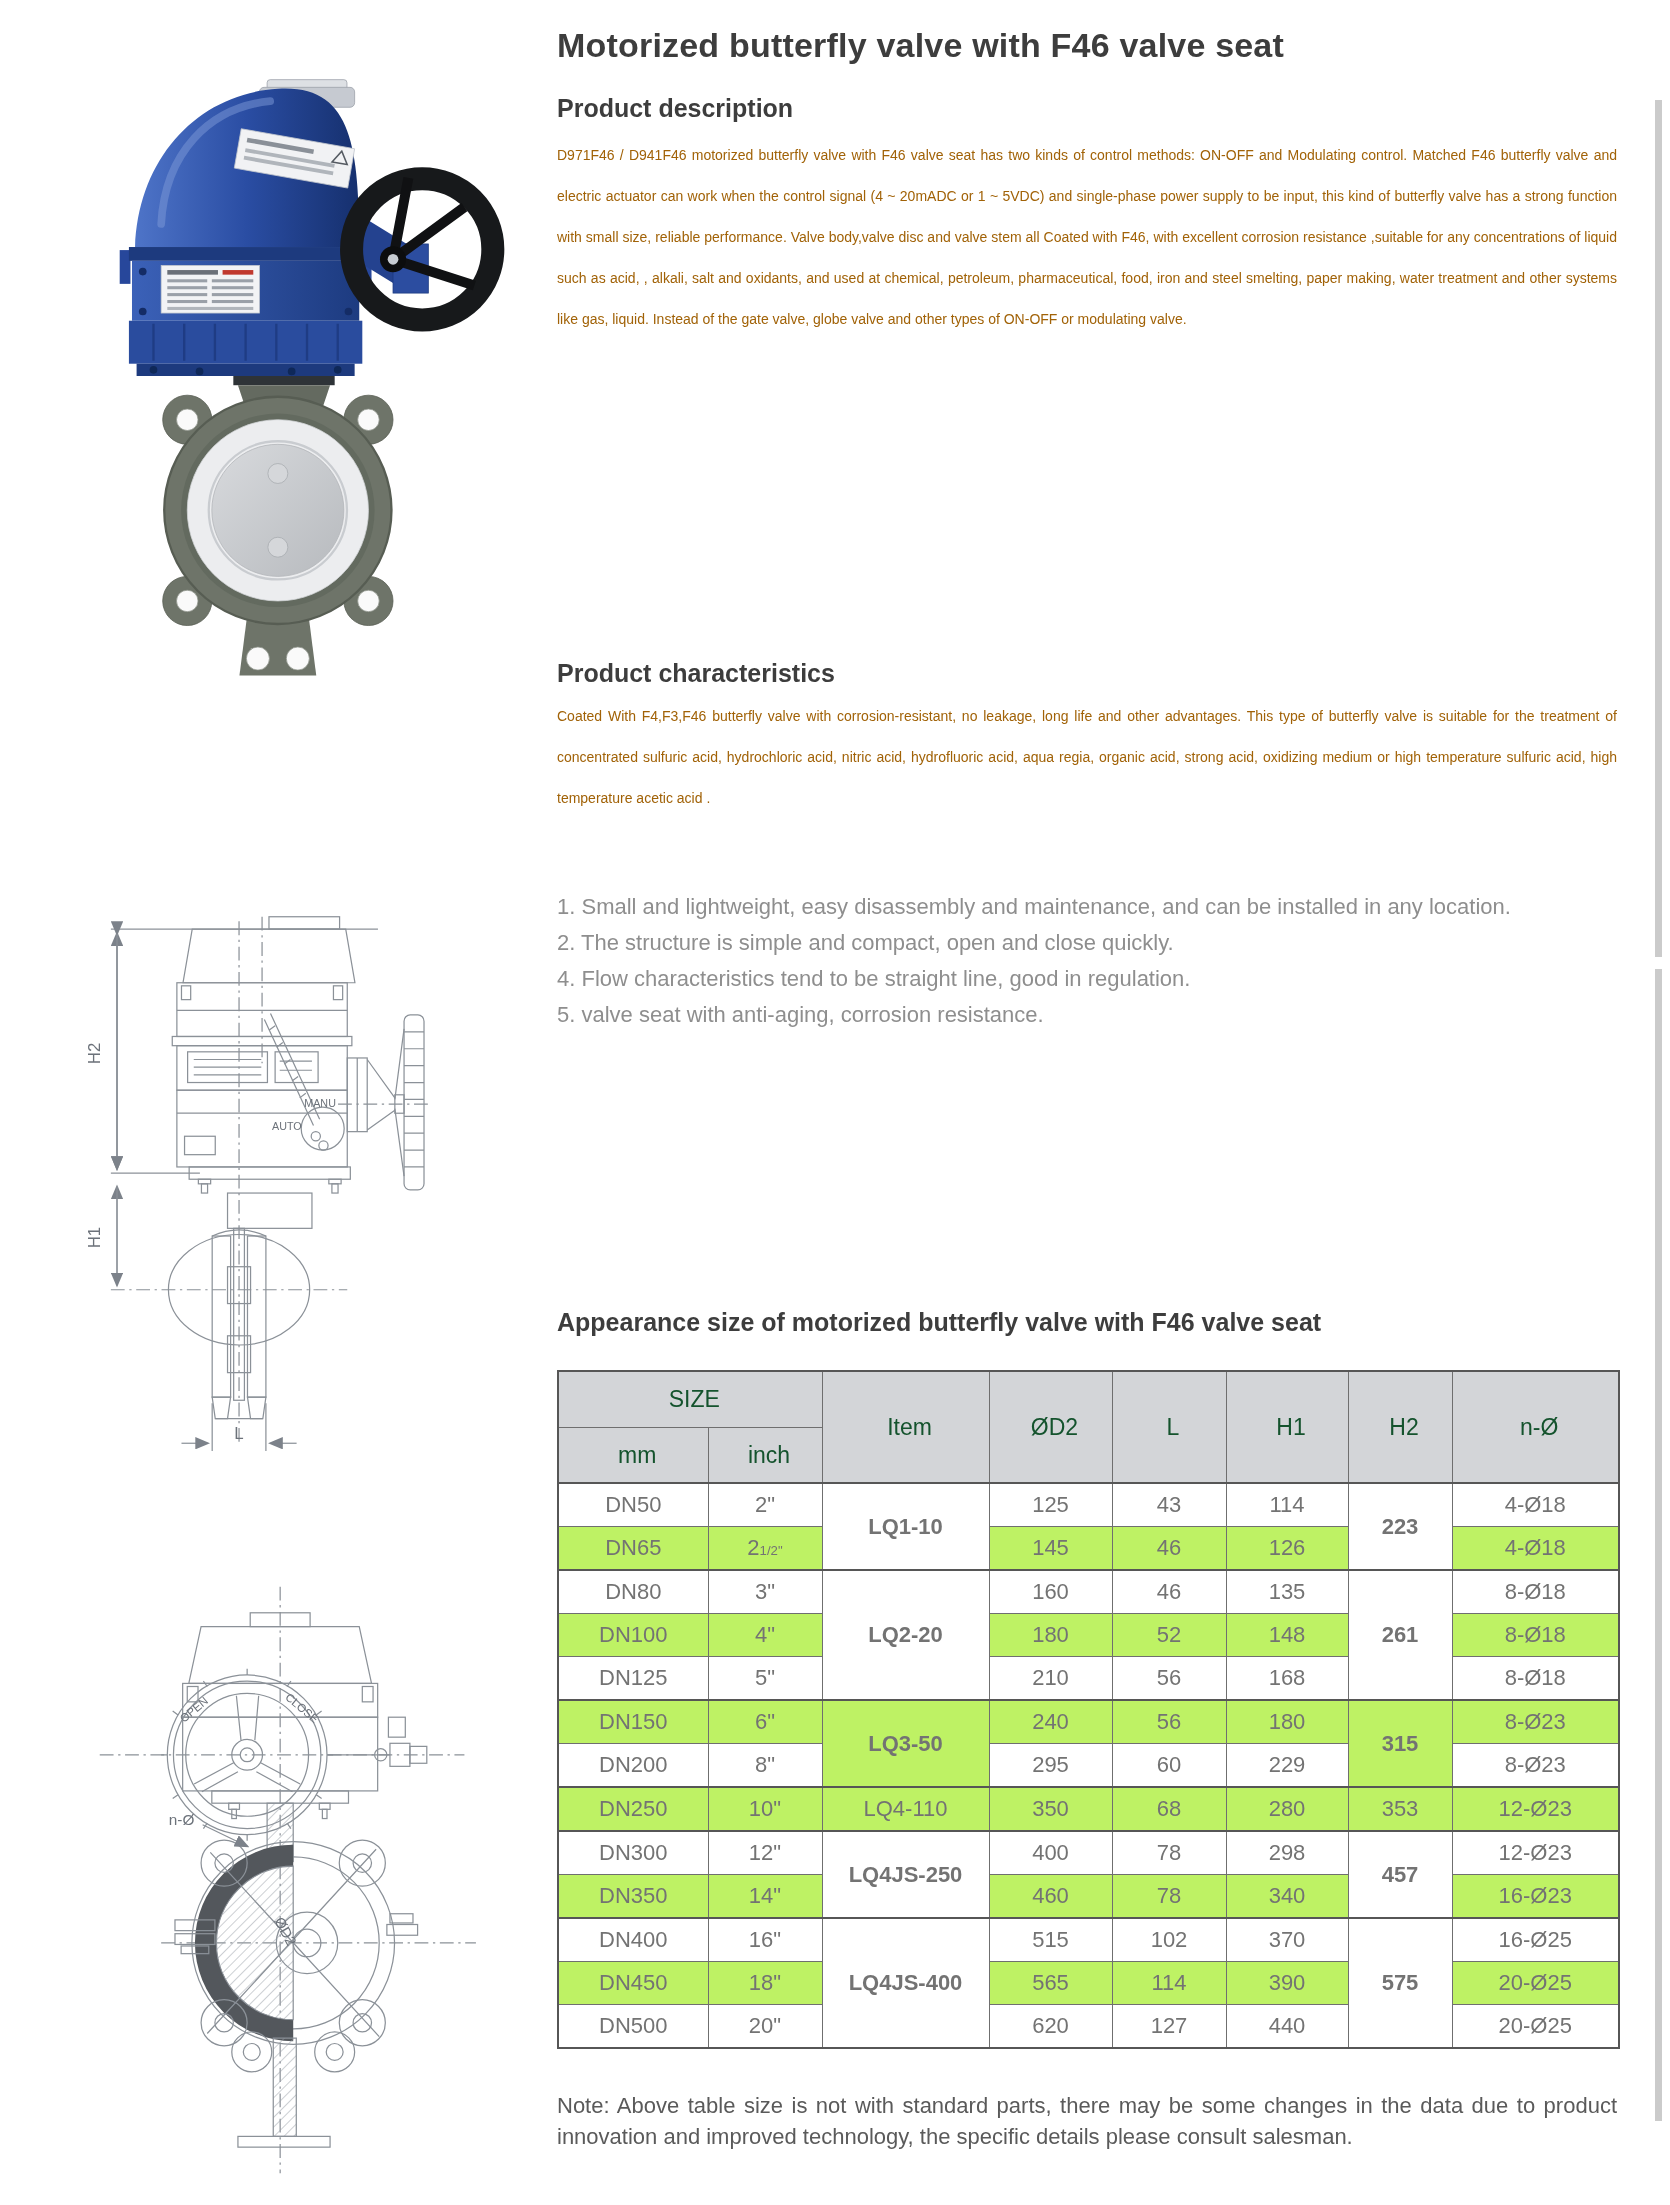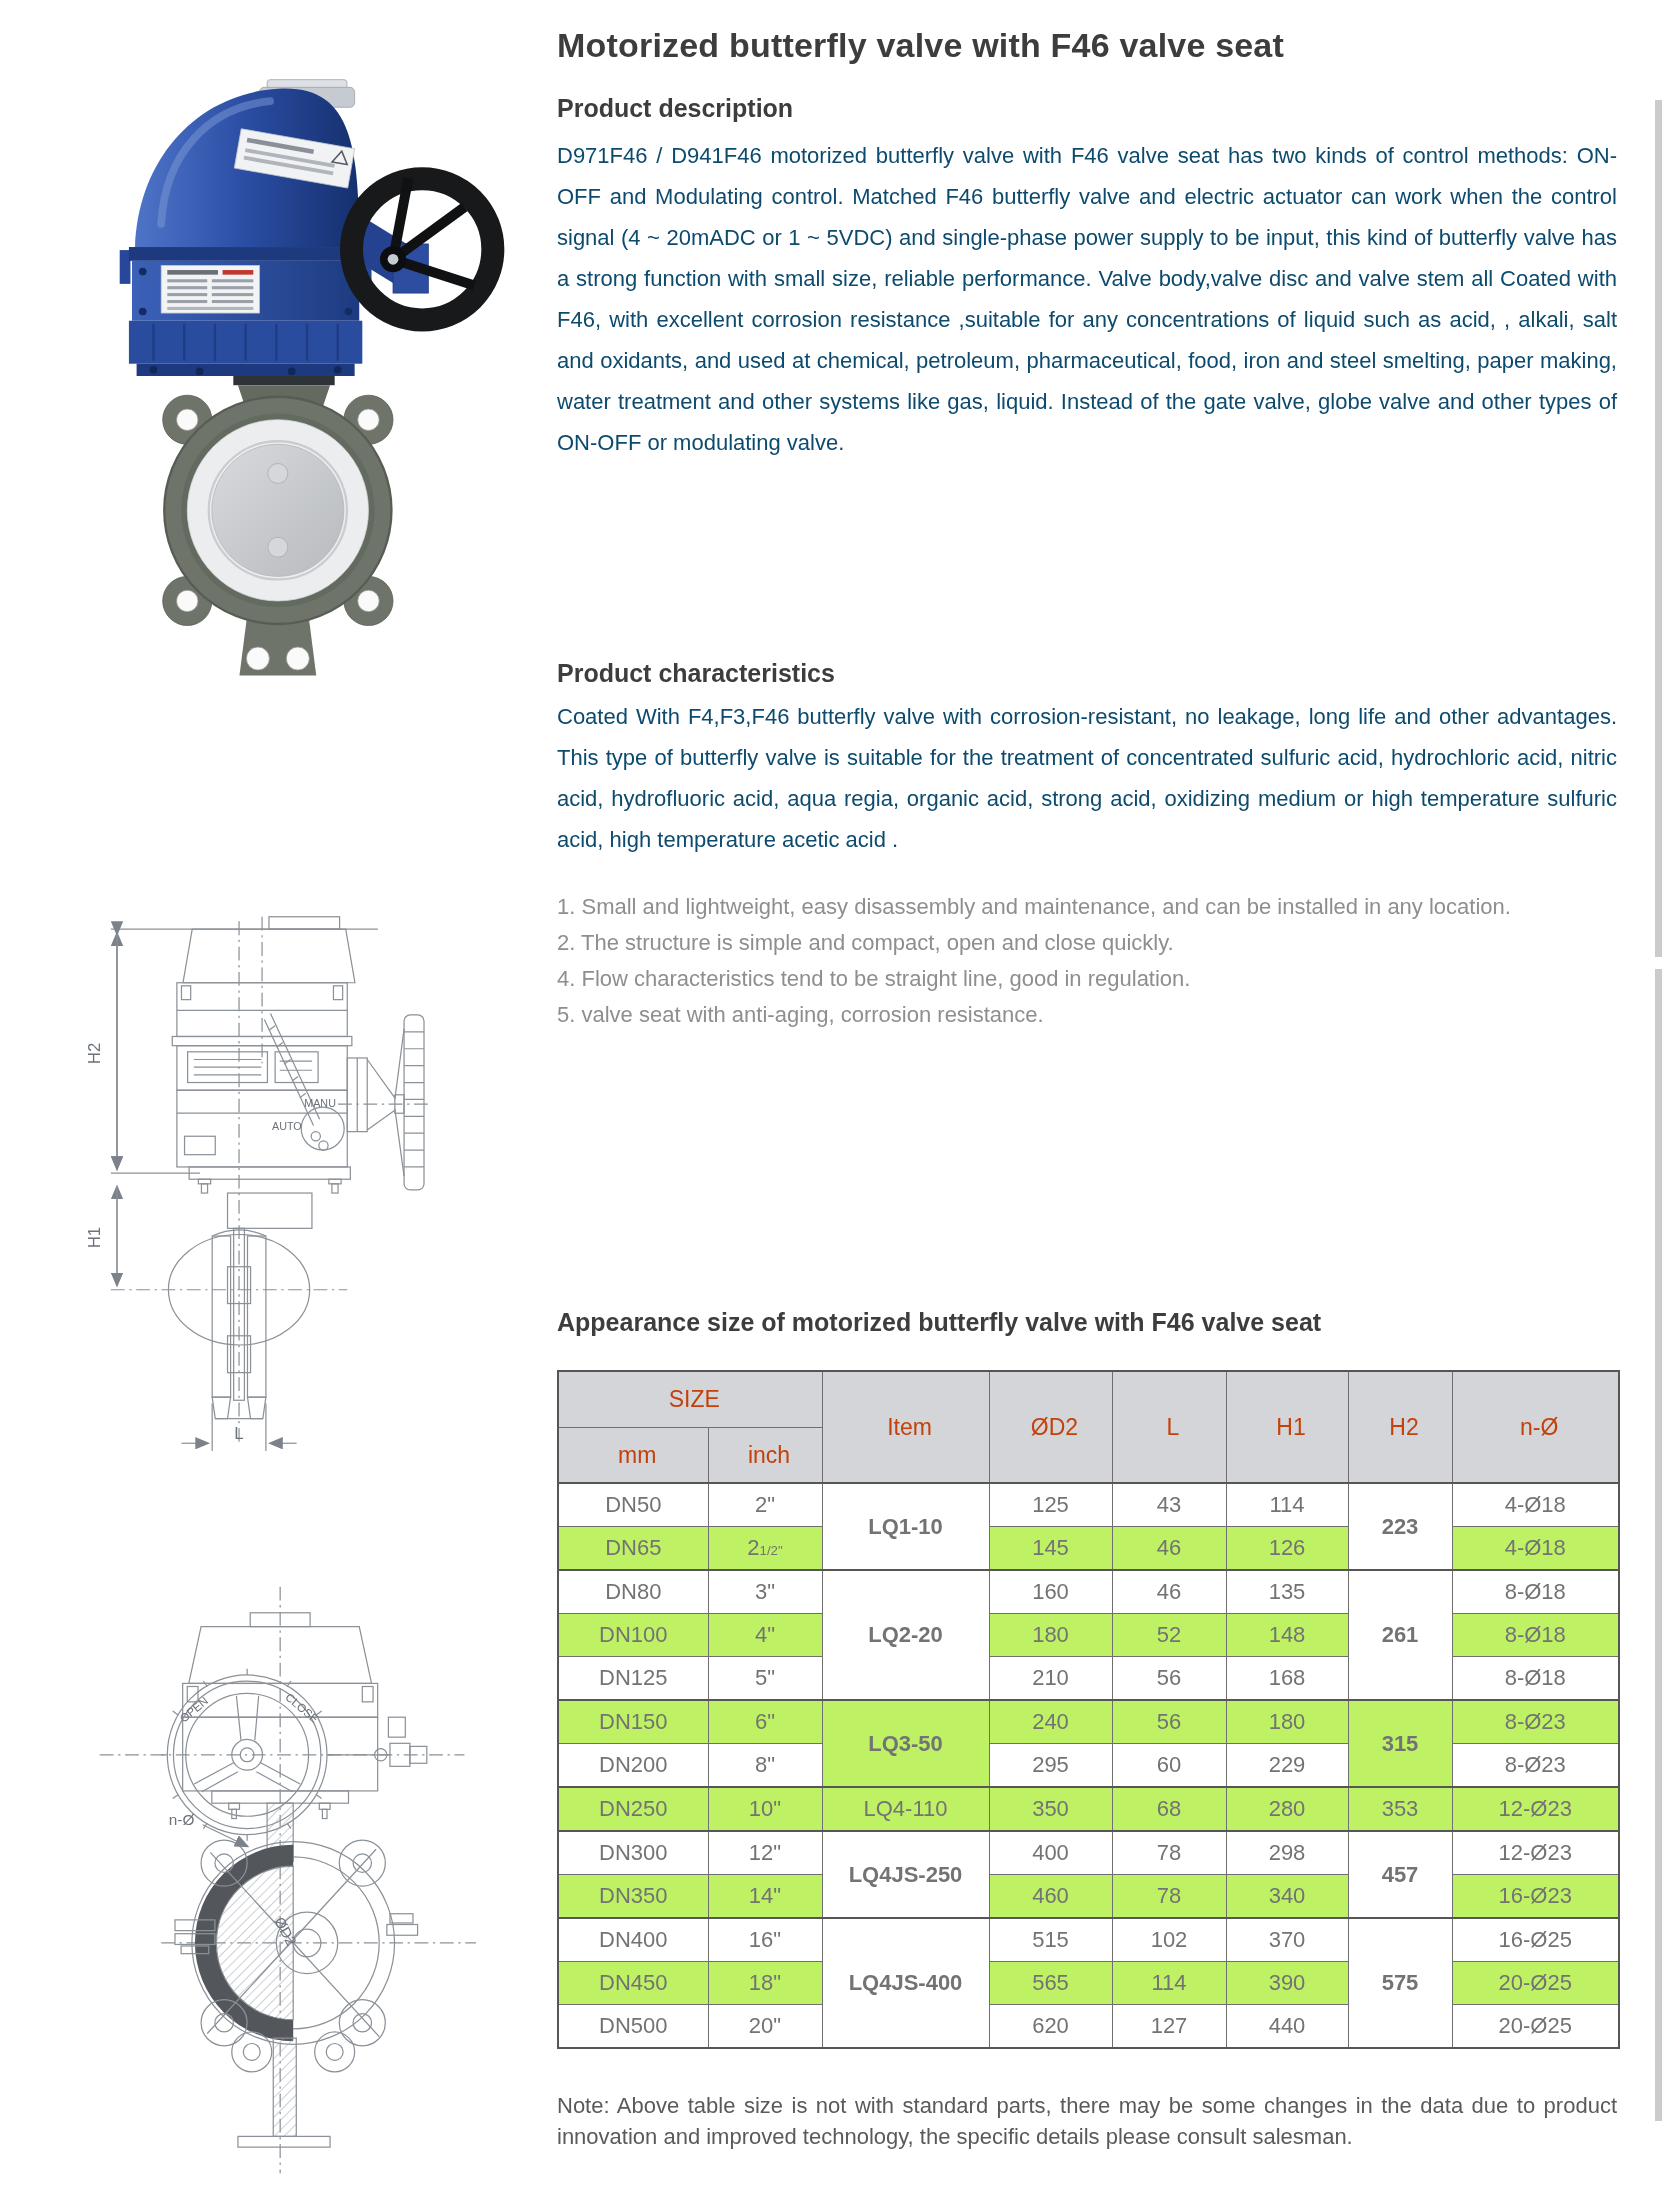--- a/index.html
+++ b/index.html
@@ -4,29 +4,29 @@
 <style>
   html,body{margin:0;padding:0;background:#ffffff;}
   .page{position:relative;width:1670px;height:2205px;background:#fff;font-family:"Liberation Sans",sans-serif;overflow:hidden;}
   .col{position:absolute;left:557px;top:0;width:1060px;height:2205px;}
   .abs{position:absolute;left:0;margin:0;}
   .title{top:26px;font-size:34px;font-weight:bold;color:#3d3d3d;letter-spacing:0.2px;}
   .sec-head{font-size:25px;font-weight:bold;color:#3d3d3d;}
   .h-desc{top:94px;}
   .h-char{top:659px;}
   .h-table{top:1308px;}
-  .body-text{width:1060px;font-size:22px;line-height:41px;color:#0c4a6e;text-align:justify;}
+  .body-text{width:1060px;font-size:14px;line-height:41px;color:#a16207;text-align:justify;}
   .desc-body{top:135px;}
   .char-body{top:696px;}
   .list{top:889px;width:1060px;font-size:22px;line-height:36px;color:#8e8e8e;}
   .list div{padding-left:31px;text-indent:-31px;}
   .note{top:2090px;width:1060px;font-size:22px;line-height:31px;color:#5a5a5a;text-align:justify;}
   table.spec{position:absolute;top:1370px;left:0;border-collapse:collapse;table-layout:fixed;width:1060px;font-size:22px;color:#737373;border:2.3px solid #565656;}
   table.spec th,table.spec td{border:1.5px solid #6f6f6f;text-align:center;vertical-align:middle;padding:0;}
-  table.spec thead th{background:#d3d5d8;font-weight:normal;color:#c2410c;font-size:23px;padding-left:8px;}
+  table.spec thead th{background:#d3d5d8;font-weight:normal;color:#14532d;font-size:23px;padding-left:8px;}
   table.spec thead tr.r1 th{height:55px;}
   table.spec thead tr.r2 th{height:54px;text-align:center;}
   table.spec thead{border-bottom:2.3px solid #565656;}
   table.spec tbody td{height:42px;background:#fff;}
   table.spec tbody tr.alt td{background:#bef264;}
   table.spec tbody td.merged{background:#fff;font-weight:bold;}
   table.spec tbody tr.grp td{border-top:2.3px solid #565656;margin-top:22px;}
   .frac{font-size:.6em;}
   .photo{position:absolute;left:46px;top:61px;width:476px;height:630px;}
   .draw1{position:absolute;left:77px;top:906px;width:430px;height:614px;}

